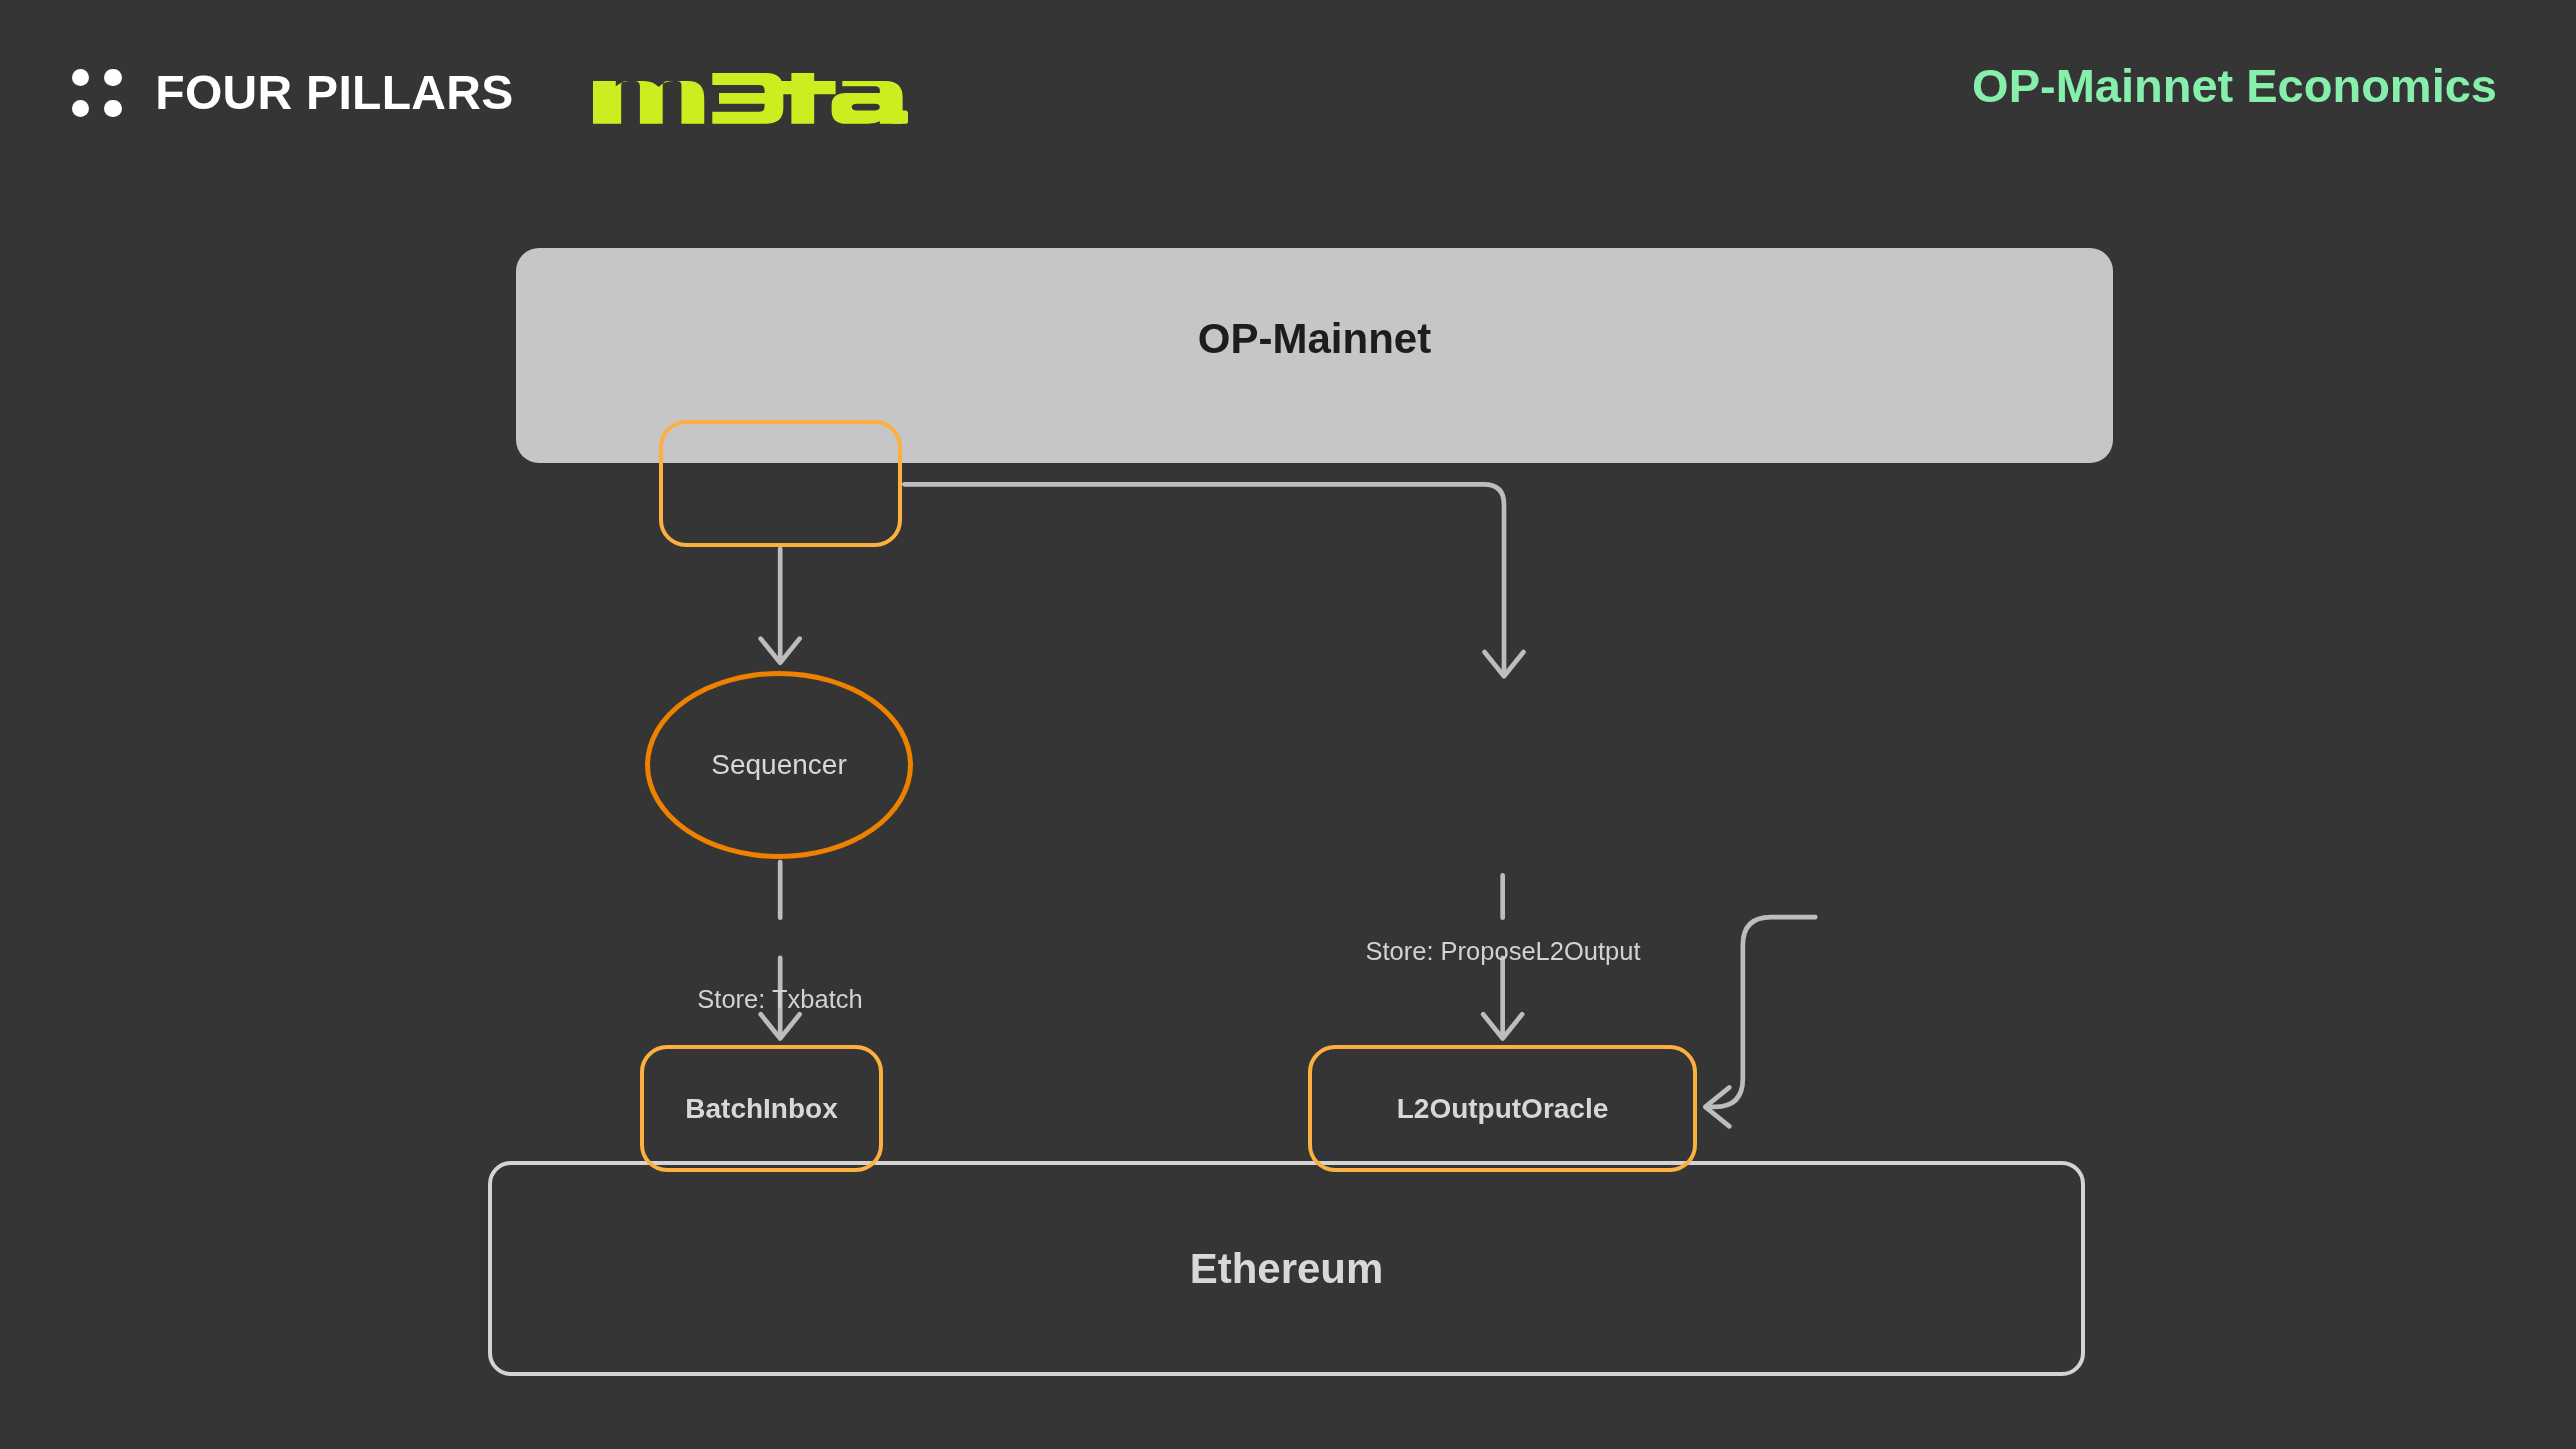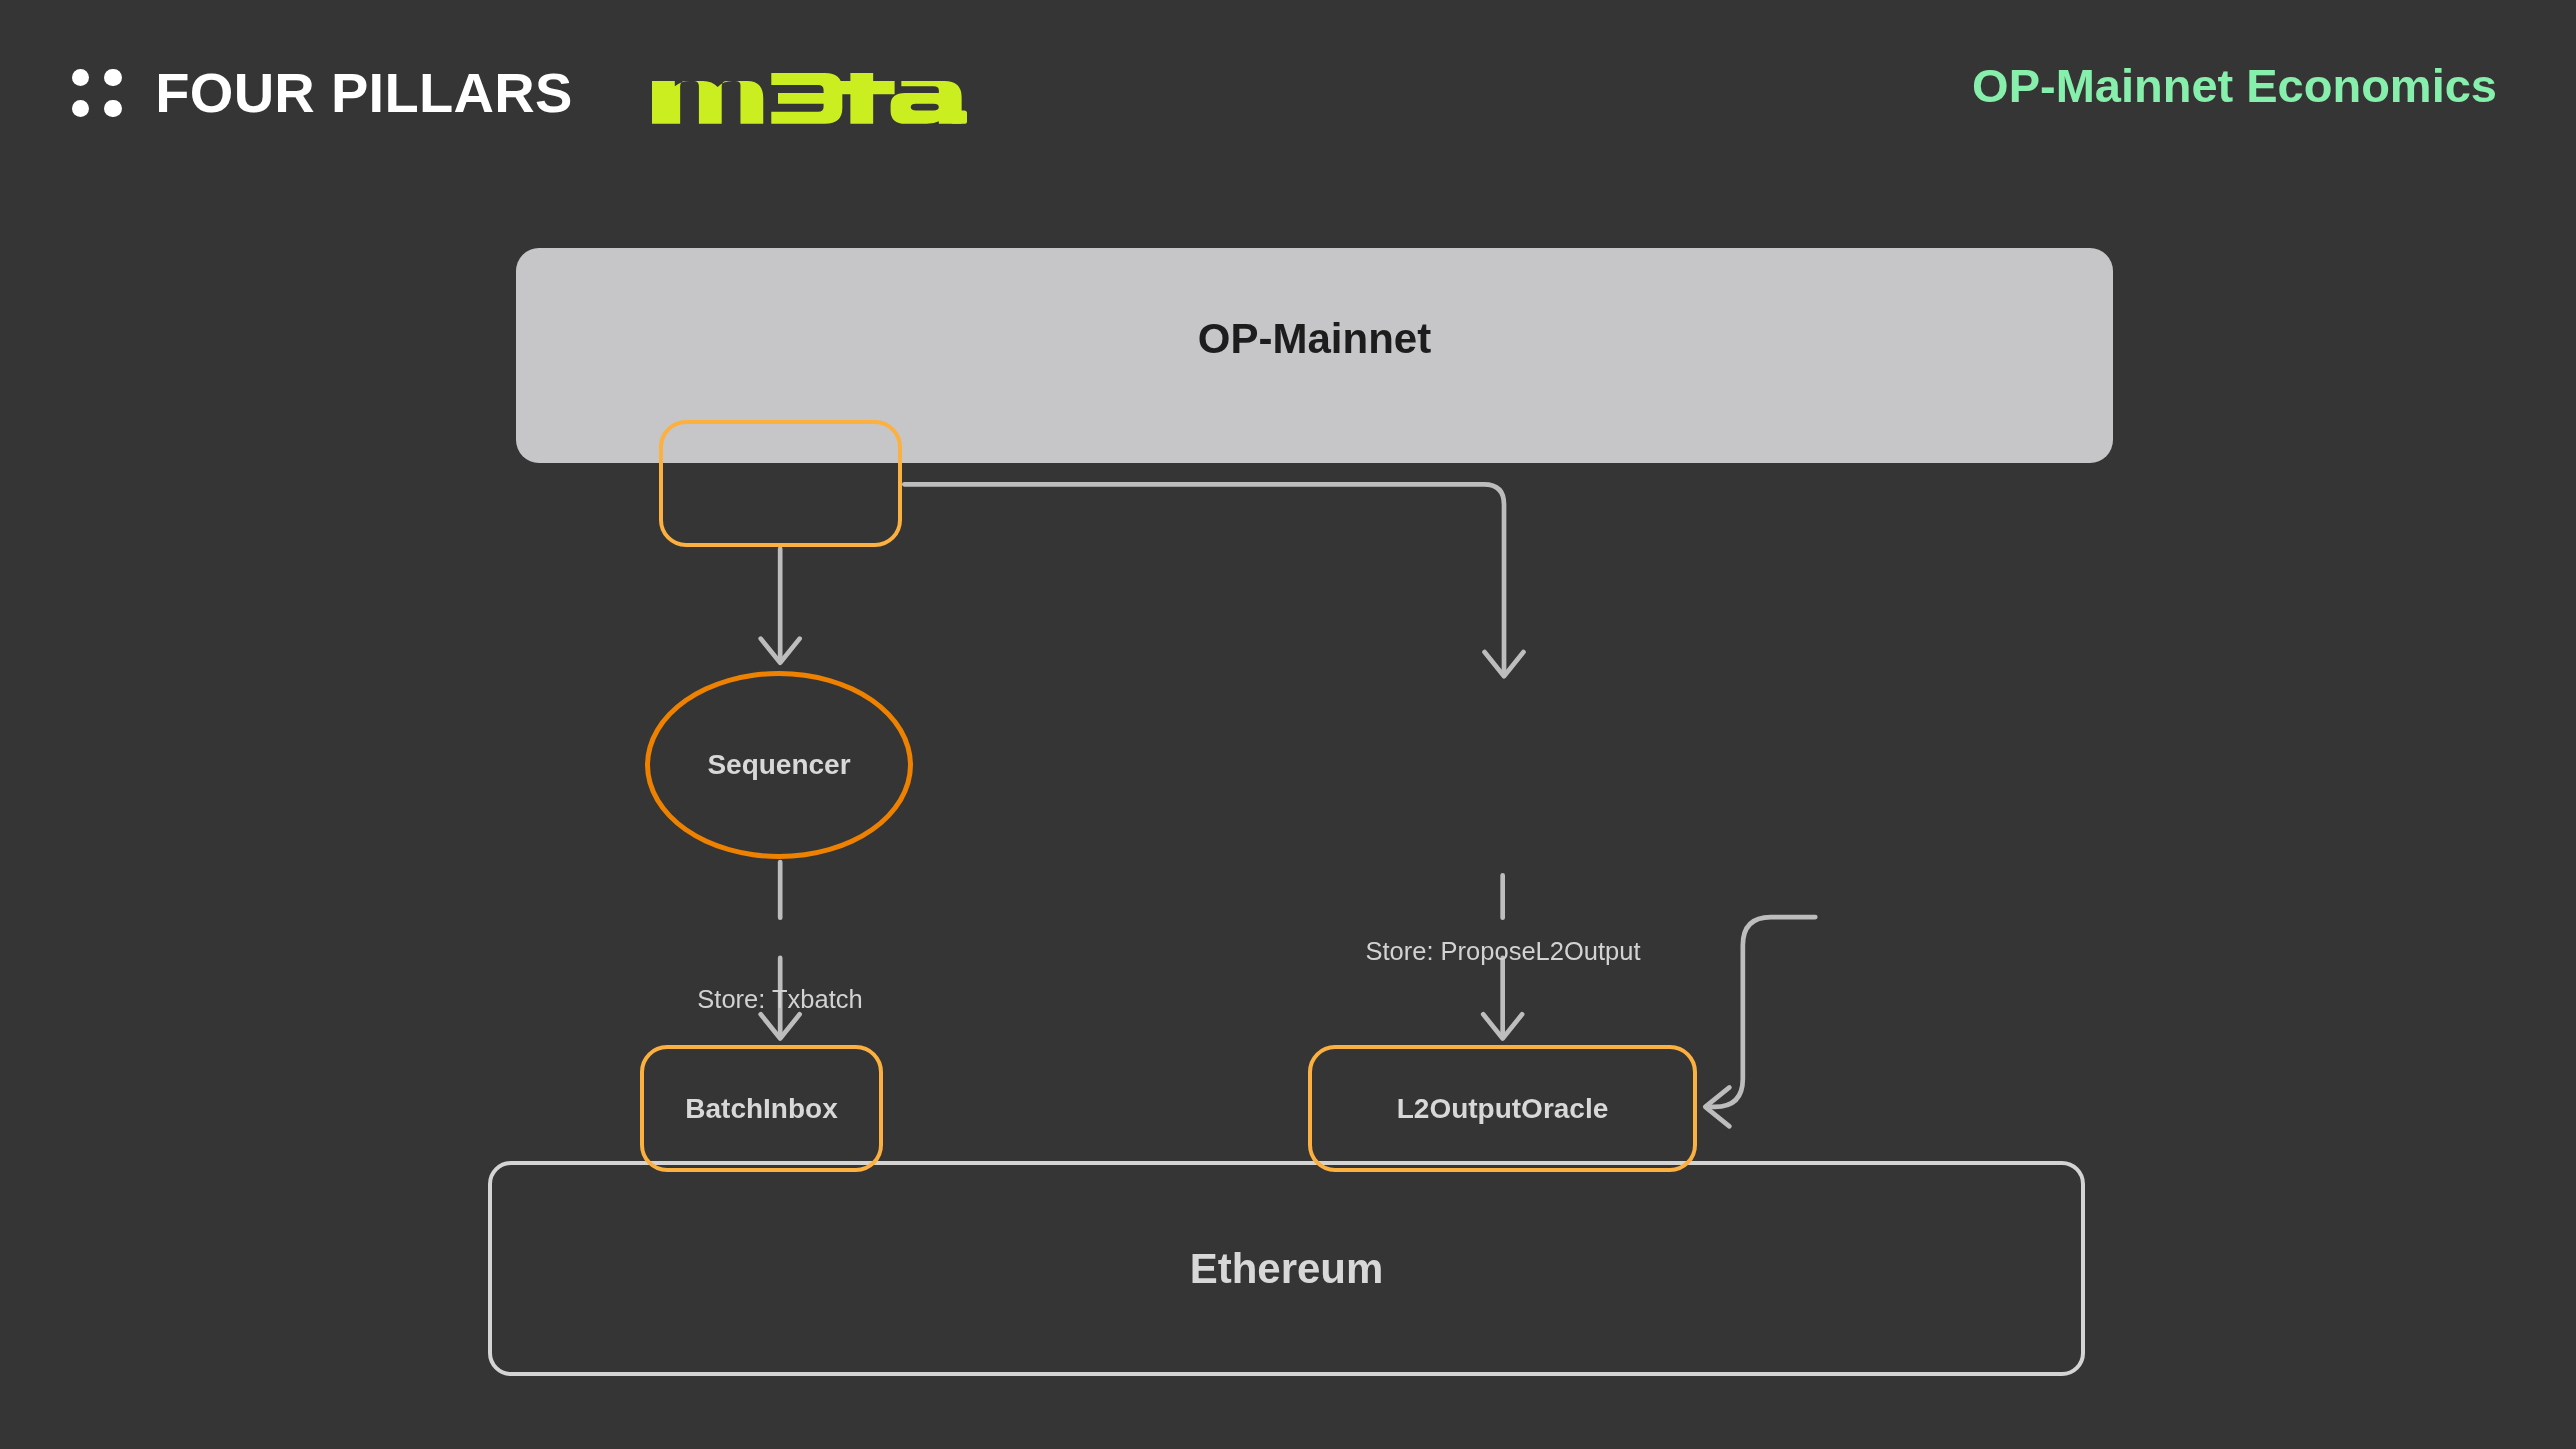--- a/index.html
+++ b/index.html
@@ -9,21 +9,21 @@
     font-family:"Liberation Sans", sans-serif;
     overflow:hidden;
     position:relative;
   }
   
   #header{position:absolute;top:0;left:0;width:2576px;height:174px;}
   #brand{position:absolute;left:72px;top:62px;display:flex;align-items:center;gap:27px;}
   #dots-icon{display:grid;grid-template-columns:repeat(2,17.4px);grid-template-rows:repeat(2,17.4px);
              gap:13.4px 14.8px;margin-right:6.7px;}
   #dots-icon i{display:block;width:17.4px;height:17.4px;border-radius:50%;background:#ffffff;}
-  #brand-name{color:#ffffff;font-size:56px;font-weight:bold;letter-spacing:0.3px;line-height:1;
+  #brand-name{color:#ffffff;font-size:48px;font-weight:bold;letter-spacing:0.3px;line-height:1;
               white-space:nowrap;}
   #meta-logo{margin-left:52px;display:flex;align-items:flex-end;}
   #meta-logo svg{display:block;}
   #deck-title{position:absolute;right:79px;top:62px;color:#86efac;font-size:47px;font-weight:bold;
               line-height:1;white-space:nowrap;}
   
   #diagram{position:absolute;left:0;top:0;width:2576px;height:1449px;}
   #edges{position:absolute;left:0;top:0;width:2576px;height:1449px;}
   .node{position:absolute;display:flex;align-items:center;justify-content:center;
         box-sizing:border-box;text-align:center;}
@@ -32,21 +32,21 @@
               align-items:flex-start;padding-top:67px;}
   #ethereum{left:488px;top:1161px;width:1597px;height:215px;background:transparent;
             border:4px solid #d4d4d4;border-radius:23px;color:#d8d8d8;font-size:42px;
             font-weight:bold;}
   .orange-box{border:4.7px solid #fbb040;border-radius:27px;background:transparent;
               color:#d8d8d8;font-size:28px;font-weight:bold;}
   #proxy-box{left:659px;top:420px;width:243px;height:127px;}
   #batch-inbox{left:640px;top:1045px;width:243px;height:127px;}
   #l2-output-oracle{left:1308px;top:1045px;width:389px;height:127px;text-align:center;}
   .orange-ellipse{border:5.4px solid #ee8200;border-radius:50%;background:transparent;
-                  color:#d8d8d8;font-size:28px;font-weight:bold;}
+                  color:#d8d8d8;font-size:28px;font-weight:normal;}
   #sequencer{left:645px;top:671px;width:268px;height:188px;}
   #state-root-proposer{left:1289px;top:686px;width:429px;height:188px;}
   #challenger{left:1818px;top:825px;width:268px;height:181px;}
   .edge-label{position:absolute;color:#d2d2d2;font-size:25.5px;font-weight:normal;
               white-space:nowrap;transform:translateX(-50%);text-align:center;}
   #label-txbatch{left:780px;top:985px;}
   #label-proposel2output{left:1503px;top:937px;}
 </style>
 </head>
 <body>

